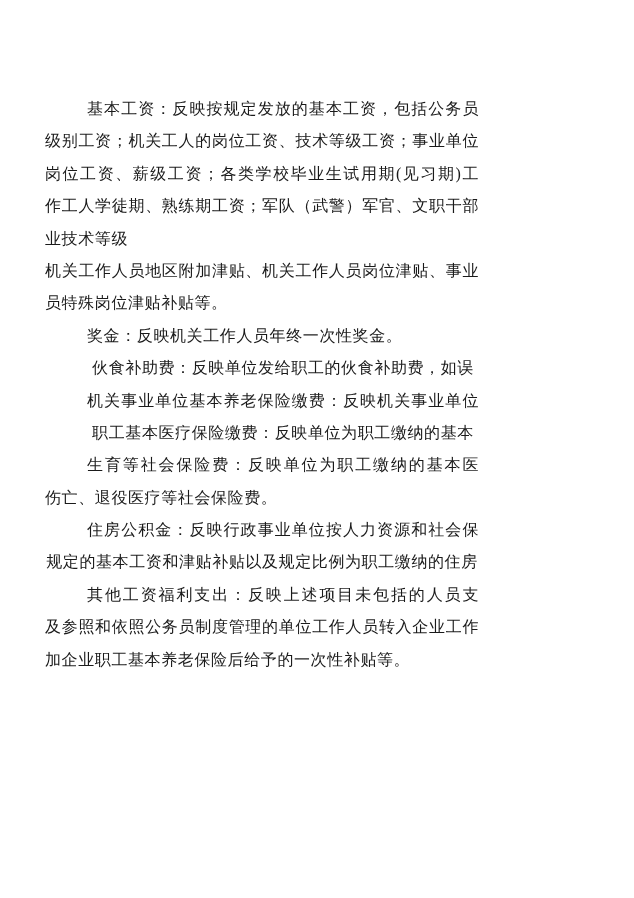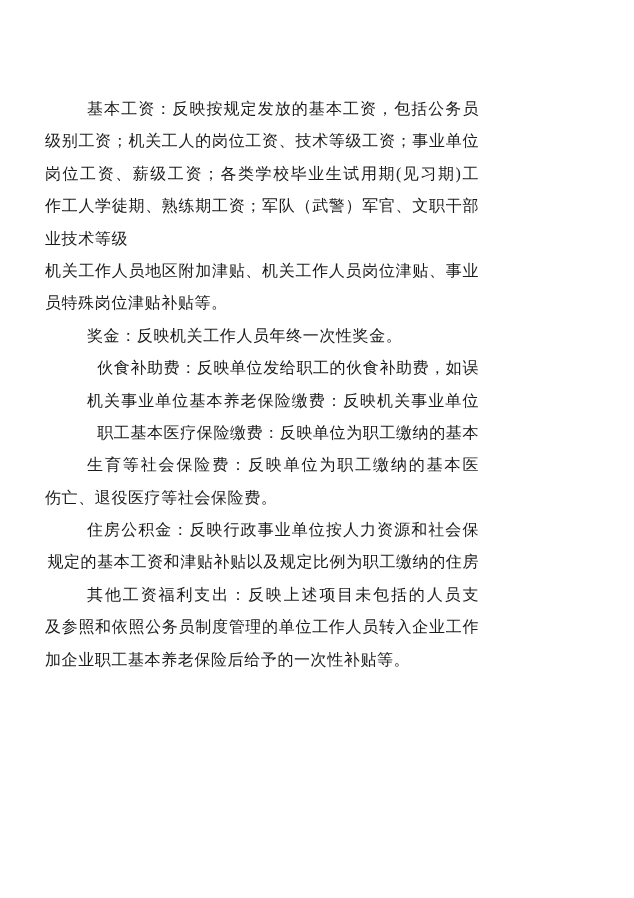--- a/index.html
+++ b/index.html
@@ -34,21 +34,21 @@
     letter-spacing: 0.6px;
     text-align: justify;
     text-align-last: justify;
     height: 32.4px;
     overflow: hidden;
   }
   .line.first {
     text-indent: 42px;
   }
   .line.last {
-    text-align: right;
+    text-align: center;
     text-align-last: left;
   }
 </style>
 </head>
 <body>
 
 <div class="doc-page">
   <div class="doc-body">
       <div class="paragraph">
         <div class="line first">基本工资：反映按规定发放的基本工资，包括公务员的职务工资、</div>

